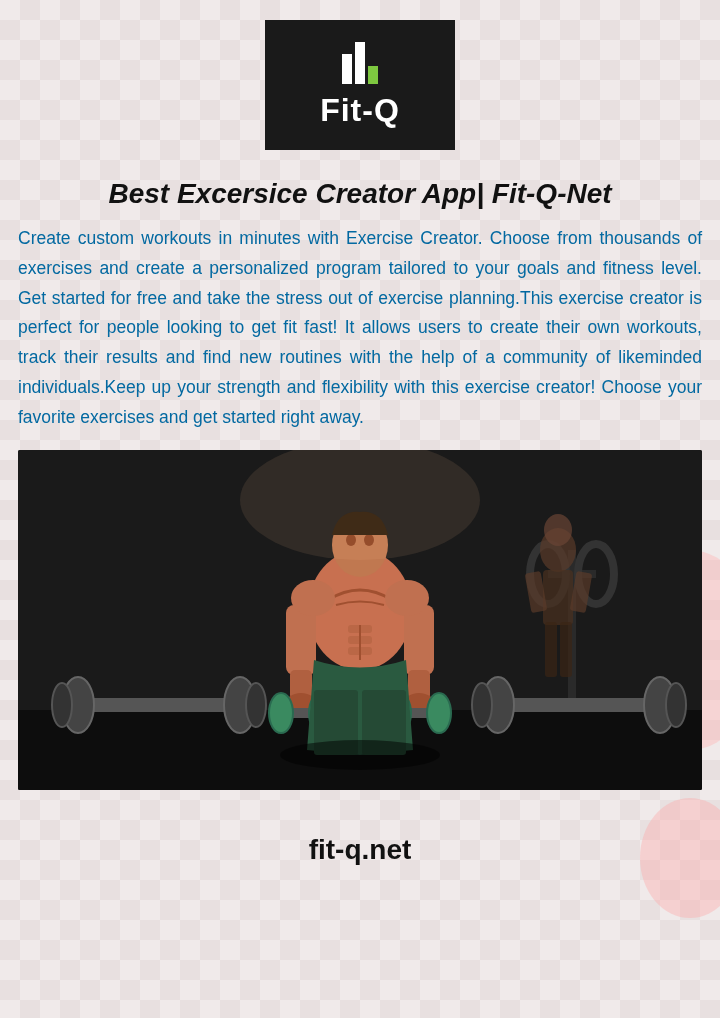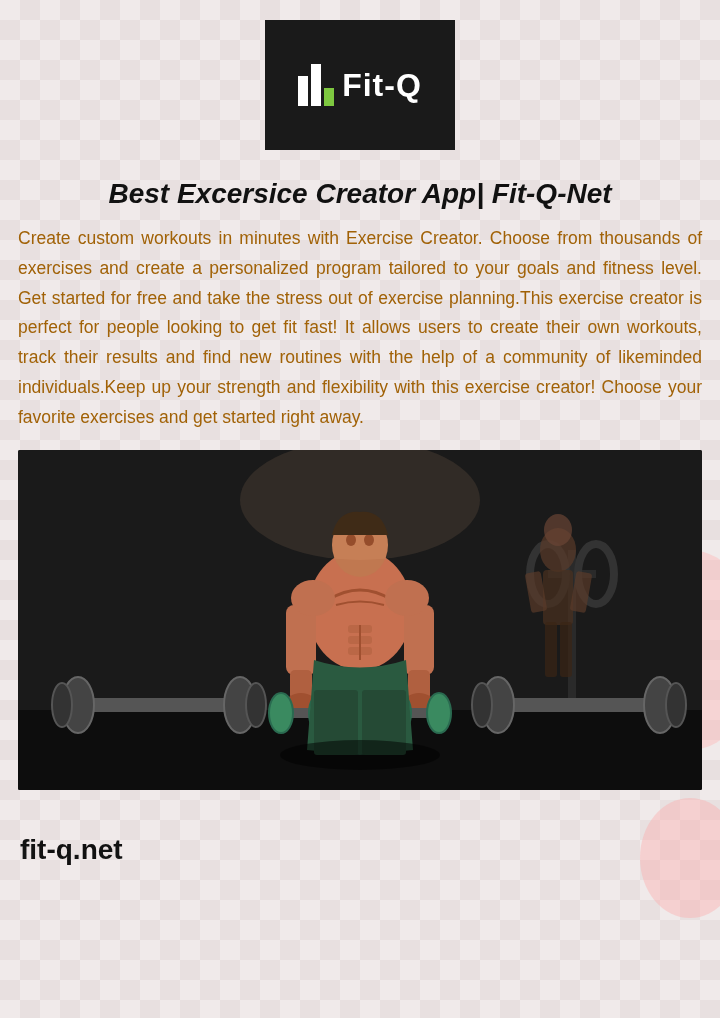--- a/index.html
+++ b/index.html
@@ -47,20 +47,21 @@
     }
 
     .logo-box {
       background-color: #1a1a1a;
       width: 190px;
       height: 130px;
       display: flex;
       align-items: center;
       justify-content: center;
       gap: 8px;
+      flex-direction: column;
     }
 
     .logo-icon {
       display: flex;
       align-items: flex-end;
       gap: 3px;
     }
 
     .bar1 { width: 10px; height: 30px; background: white; }
     .bar2 { width: 10px; height: 42px; background: white; }
@@ -82,21 +83,21 @@
       color: #111;
       padding: 18px 20px 14px 20px;
       font-family: Arial, sans-serif;
       font-style: italic;
     }
 
     
     .body-text {
       font-size: 17.5px;
       line-height: 1.7;
-      color: #a16207;
+      color: #0369a1;
       text-align: justify;
       padding: 0 18px 18px 18px;
       font-family: Arial, sans-serif;
     }
 
     
     .fitness-image-container {
       margin: 0 18px 16px 18px;
       border-radius: 2px;
       overflow: hidden;
@@ -106,21 +107,21 @@
     }
 
     
     .gym-scene {
       width: 100%;
       height: 100%;
     }
 
     
     .footer {
-      text-align: left;
+      text-align: center;
       padding: 4px 20px 12px 20px;
       margin-top: 40px;
     }
 
     .footer-text {
       font-size: 28px;
       font-weight: bold;
       color: #111;
       font-family: Arial, sans-serif;
     }

